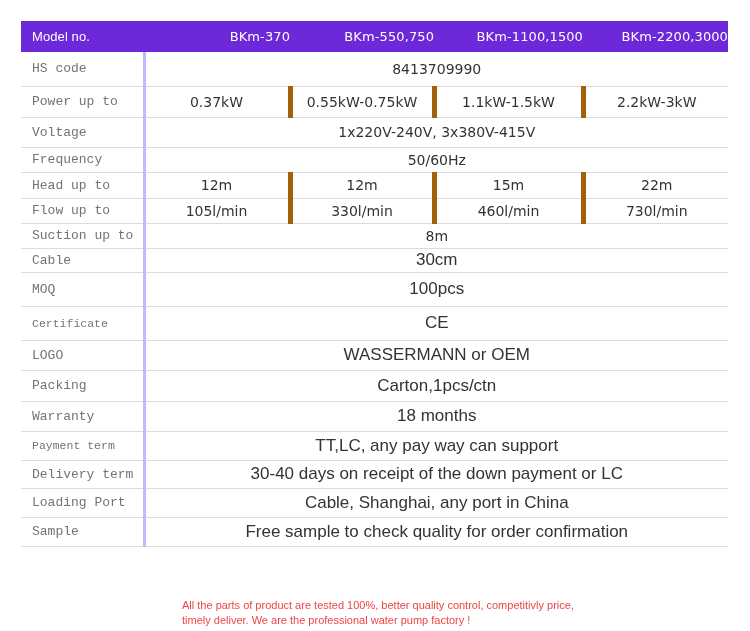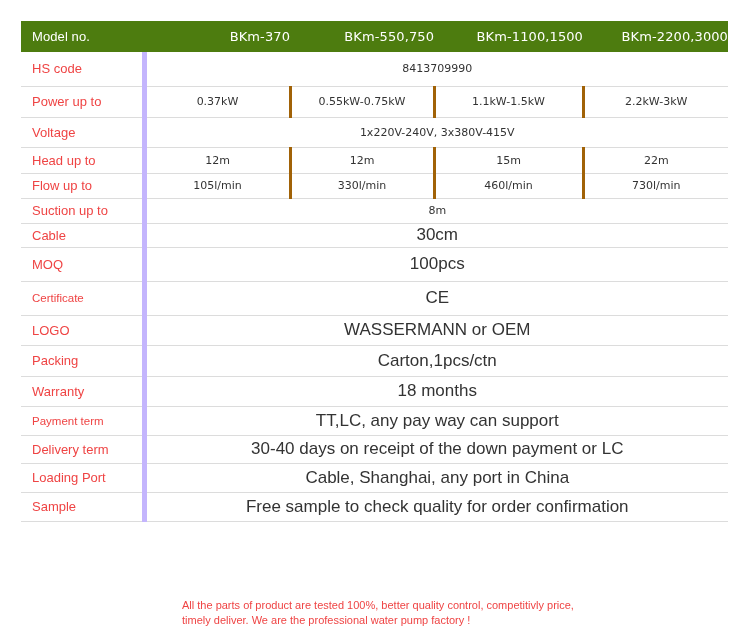--- a/index.html
+++ b/index.html
@@ -1,27 +1,27 @@
 <!DOCTYPE html>
 <html><head>
   <meta charset="utf-8">
   <style>
     html, body { margin:0; padding:0; background:#ffffff; }
     body { width:750px; height:631px; position:relative; overflow:hidden; font-family:"Liberation Sans", sans-serif; color:#222; }
     .spec-table { position:absolute; left:21px; top:21px; width:707px; border-collapse:collapse; table-layout:fixed; }
     .spec-table td, .spec-table th { padding:0; font-size:12px; font-weight:normal; }
-    .spec-table thead tr { background:#4d7c0f; height:31px; }
+    .spec-table thead tr { background:#6d28d9; height:31px; }
     .spec-table thead th { color:#ffffff; font-size:13px; font-family:"DejaVu Sans", sans-serif; text-align:right; letter-spacing:0.1px; }
     .spec-table thead th.label-head { text-align:left; padding-left:11px; font-family:"Liberation Sans", sans-serif; font-size:13px; }
     .spec-table tbody tr { border-bottom:1px solid #dcdcdc; }
-    .spec-table tbody td.label { padding-left:11px; font-size:13px; color:#ef4444; border-right:5px solid #c4b5fd; }
+    .spec-table tbody td.label { padding-left:11px; font-size:13px; color:#737373; border-right:3px solid #c4b5fd;font-family:Liberation Mono, monospace; }
     .spec-table tbody td.label.small { font-size:11.5px; }
-    .spec-table tbody td.val { text-align:center; font-family:"DejaVu Sans", sans-serif; font-size:11px; color:#333; }
+    .spec-table tbody td.val { text-align:center; font-family:"DejaVu Sans", sans-serif; font-size:14px; color:#333; }
     .spec-table tbody td.val.sans { font-family:"Liberation Sans", sans-serif; font-size:17px; }
-    .spec-table tbody td.val + td.val { border-left:3px solid #a16207; }
+    .spec-table tbody td.val + td.val { border-left:5px solid #a16207; }
     .footer-note { position:absolute; left:182px; top:598px; width:565px; font-size:11px; line-height:15px; color:#ef4444; font-family:"Liberation Sans", sans-serif; }
   </style>
 </head>
 <body>
 
 <table class="spec-table">
   <colgroup>
     <col style="width:123px">
     <col style="width:146px">
     <col style="width:144px">
@@ -45,20 +45,24 @@
     <tr style="height:31px">
       <td class="label">Power up to</td>
       <td class="val">0.37kW</td>
       <td class="val">0.55kW-0.75kW</td>
       <td class="val">1.1kW-1.5kW</td>
       <td class="val">2.2kW-3kW</td>
     </tr>
     <tr style="height:30px">
       <td class="label">Voltage</td>
       <td class="val" colspan="4">1x220V-240V, 3x380V-415V</td>
+    </tr>
+    <tr style="height:25px">
+      <td class="label">Frequency</td>
+      <td class="val" colspan="4">50/60Hz</td>
     </tr>
     <tr style="height:26px">
       <td class="label">Head up to</td>
       <td class="val">12m</td>
       <td class="val">12m</td>
       <td class="val">15m</td>
       <td class="val">22m</td>
     </tr>
     <tr style="height:25px">
       <td class="label">Flow up to</td>

